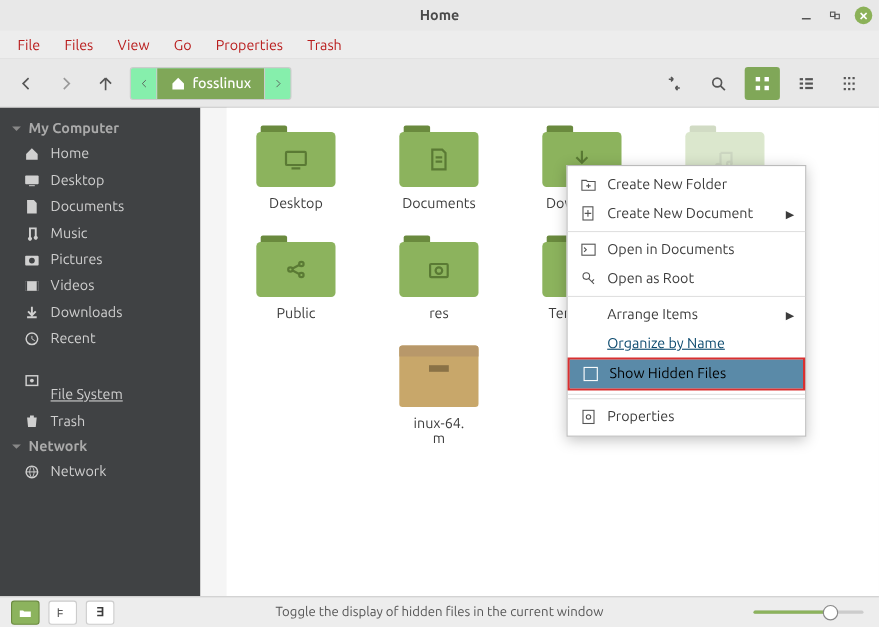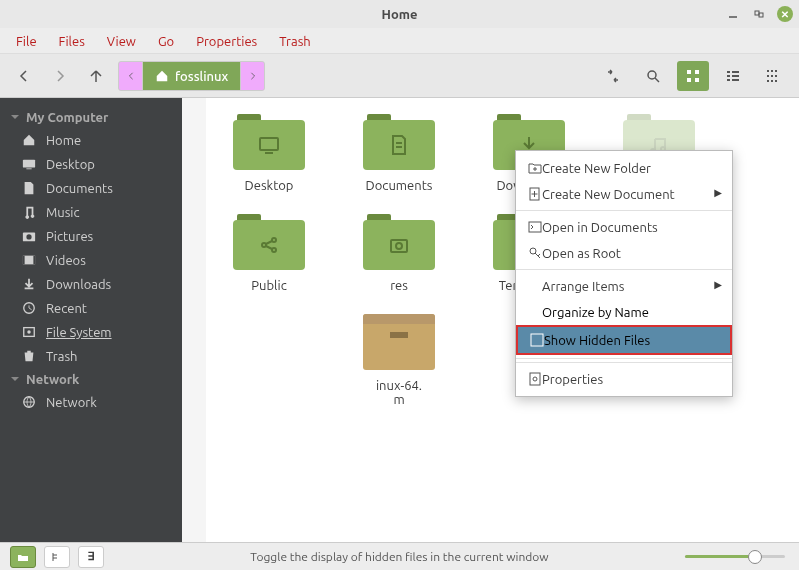--- a/index.html
+++ b/index.html
@@ -9,53 +9,53 @@
 .titlebar-controls { position: absolute; right: 6px; display: flex; gap: 10px; align-items: center; }
 .tb-btn { width: 16px; height: 16px; display: flex; align-items: center; justify-content: center; color: #5a5a5a; cursor: pointer; }
 .tb-close { width: 16px; height: 16px; border-radius: 50%; background: #8bb158; display: flex; align-items: center; justify-content: center; color: #fff; font-size: 10px; font-weight: bold; cursor: pointer; }
 
 .menubar { height: 26px; background: #ededed; display: flex; align-items: center; padding: 0 6px; gap: 2px; border-bottom: 1px solid #ddd; }
 .menubar-item { padding: 3px 10px; cursor: pointer; color: #b91c1c; border-radius: 3px; }
 
 .toolbar { height: 44px; background: #e8e8e8; display: flex; align-items: center; padding: 0 10px; gap: 8px; border-bottom: 1px solid #ccc; }
 .nav-btn { width: 28px; height: 28px; display: flex; align-items: center; justify-content: center; cursor: pointer; color: #555; }
 .nav-btn svg { width: 16px; height: 16px; }
-.breadcrumb { display: flex; border: 1px solid #ccc; border-radius: 3px; background: #f0abfc; height: 30px; overflow: hidden; }
+.breadcrumb { display: flex; border: 1px solid #ccc; border-radius: 3px; background: #86efac; height: 30px; overflow: hidden; }
 .bc-btn { width: 24px; height: 100%; display: flex; align-items: center; justify-content: center; color: #555; border-right: 1px solid #ccc; cursor: pointer; }
 .bc-btn:last-child { border-right: none; border-left: 1px solid #ccc; }
 .bc-current { background: #80a758; color: #fff; height: 100%; display: flex; align-items: center; padding: 0 12px; gap: 6px; font-weight: 500; cursor: pointer; }
 .bc-current svg { width: 14px; height: 14px; fill: #fff; }
 .toolbar-spacer { flex: 1; }
 .view-btn { width: 32px; height: 30px; display: flex; align-items: center; justify-content: center; cursor: pointer; border-radius: 3px; color: #555; }
 .view-btn.active { background: #80a758; color: #fff; }
 .view-btn svg { width: 16px; height: 16px; }
 
 .main { display: flex; height: 444px; gap: 24px; }
 .sidebar { width: 182px; background: #404244; color: #d0d0d0; padding: 8px 0; overflow: hidden; }
 .sidebar-header { display: flex; align-items: center; gap: 6px; padding: 4px 10px; font-weight: bold; color: #aaa; cursor: pointer; }
 .sidebar-header svg { width: 10px; height: 10px; fill: #888; }
 .sidebar-item { display: flex; align-items: center; gap: 10px; padding: 5px 10px 5px 22px; cursor: pointer; font-size: 13px; }
 .sidebar-item svg { width: 14px; height: 14px; fill: #d0d0d0; }
-.sidebar-item.underlined span { text-decoration: underline; }
+.sidebar-item.underlined span { text-decoration: underline; margin-top: 27px; }
 
 .content { flex: 1; background: #fff; padding: 16px 18px; position: relative; }
 .icon-grid { display: flex; flex-wrap: wrap; gap: 22px 40px; }
 .folder { width: 90px; display: flex; flex-direction: column; align-items: center; gap: 8px; cursor: pointer; }
 .folder-icon { width: 72px; height: 56px; position: relative; }
 .folder-icon .tab { position: absolute; top: 0; left: 4px; width: 24px; height: 8px; background: #6a8a3e; border-radius: 2px 2px 0 0; }
 .folder-icon .body { position: absolute; top: 6px; left: 0; right: 0; bottom: 0; background: #8cb35d; border-radius: 4px; display: flex; align-items: center; justify-content: center; }
 .folder-icon .glyph { width: 24px; height: 24px; stroke: #5a7a34; fill: none; stroke-width: 2; }
 .folder-label { font-size: 13px; color: #3c3c3c; text-align: center; }
 .box-icon { width: 72px; height: 56px; background: #c8a76a; border-radius: 3px; position: relative; }
 .box-icon::before { content:""; position:absolute; top:0; left:0; right:0; height:10px; background:#b8986a; border-radius:3px 3px 0 0;}
 .box-icon::after { content:""; position:absolute; top:18px; left:50%; transform:translateX(-50%); width:18px; height:6px; background:#8a7246;}
 
 .context-menu { position: absolute; left: 515px; top: 150px; width: 218px; background: #fff; border: 1px solid #bbb; box-shadow: 0 3px 12px rgba(0,0,0,0.25); z-index: 100; padding: 4px 0; }
-.ctx-item { display: flex; align-items: flex-start; padding: 6px 12px; cursor: pointer; font-size: 13px; color: #3c3c3c; position: relative; }
-.ctx-item.disabled { color: #000000; }
+.ctx-item { display: flex; align-items: center; gap: 10px; padding: 6px 12px; cursor: pointer; font-size: 13px; color: #3c3c3c; position: relative; }
+.ctx-item.disabled { color: #0c4a6e; text-decoration: underline; }
 .ctx-item.hl { background: #5a8aa8; color: #000000; }
 .ctx-item .chev { position: absolute; right: 10px; color: inherit; font-size: 10px; }
 .ctx-item svg { width: 14px; height: 14px; }
 .ctx-sep { height: 1px; background: #e0e0e0; margin: 3px 0; }
 .ctx-highlight-box { border: 2px solid #d93030; }
 .ctx-icon-slot { width: 14px; height: 14px; display:flex; align-items:center; justify-content:center; }
 
 .statusbar { height: 28px; background: #ededed; border-top: 1px solid #ccc; display: flex; align-items: center; padding: 0 10px; gap: 8px; position: relative; }
 .sb-btn { width: 26px; height: 22px; border: 1px solid #ccc; border-radius: 3px; background:#fff; display:flex; align-items:center; justify-content:center; cursor:pointer; font-size:11px;}
 .sb-btn.active { background:#8cb35d; color:#fff; border-color:#6a8a3e;}

